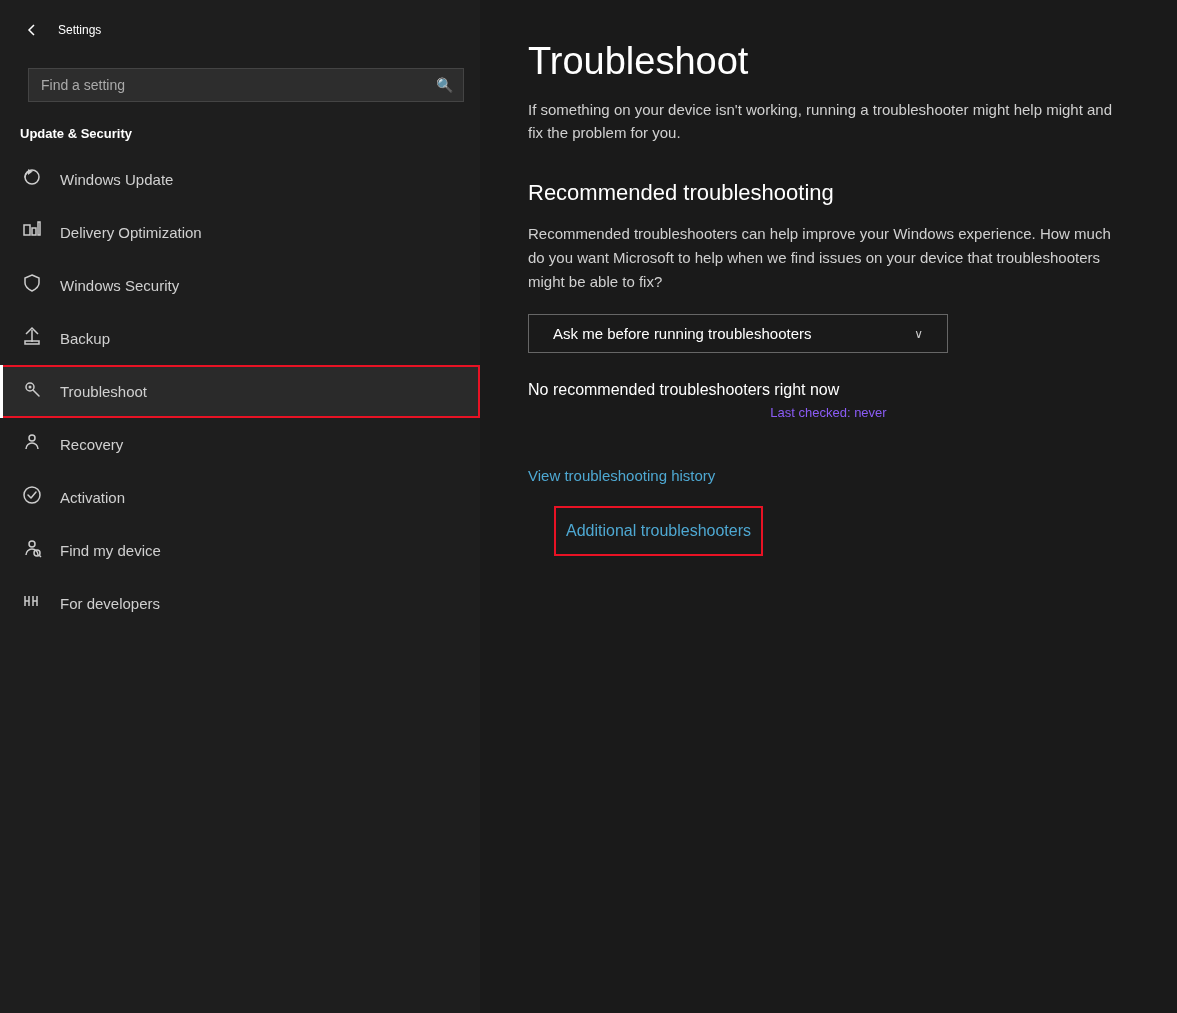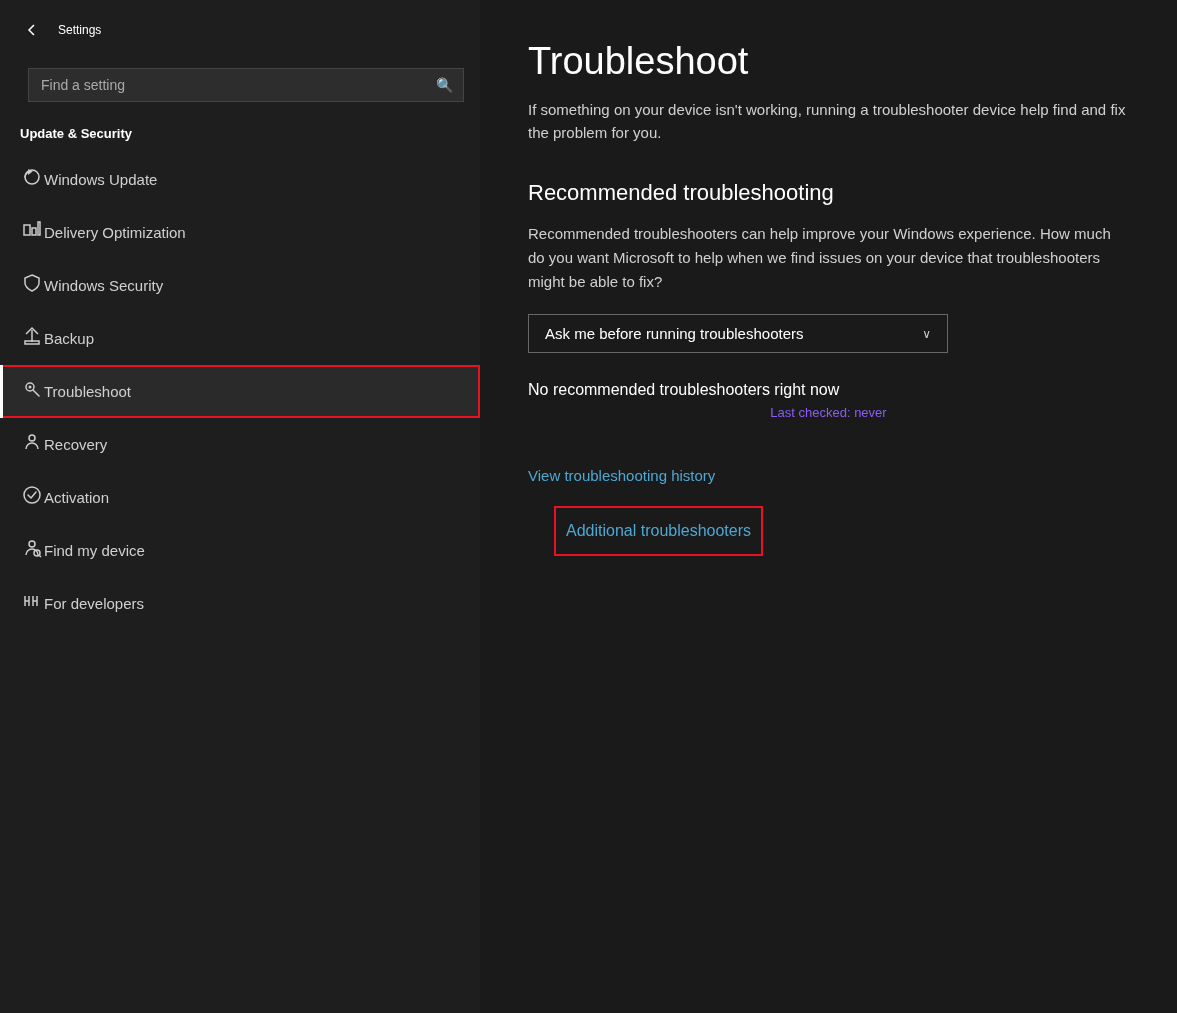--- a/index.html
+++ b/index.html
@@ -80,21 +80,21 @@
     .section-label {
       font-size: 13px;
       font-weight: 600;
       color: #ffffff;
       padding: 8px 20px 12px 20px;
     }
 
     .nav-item {
       display: flex;
       align-items: center;
-      gap: 0;
+      gap: 16px;
       padding: 14px 20px;
       cursor: pointer;
       font-size: 15px;
       color: #d0d0d0;
       position: relative;
     }
 
     .nav-item.active {
       background: #2a2a2a;
     }
@@ -162,21 +162,21 @@
       max-width: 640px;
     }
 
     .dropdown-select {
       display: flex;
       align-items: center;
       justify-content: space-between;
       background: transparent;
       border: 1px solid #666;
       color: #ffffff;
-      padding: 10px 16px;
+      padding: 10px 24px;
       font-size: 15px;
       cursor: pointer;
       width: 420px;
       margin-bottom: 28px;
     }
 
     .dropdown-select .chevron {
       font-size: 12px;
       color: #ccc;
     }
@@ -321,21 +321,21 @@
             <line x1="3" y1="10" x2="7" y2="10"></line>
             <line x1="11" y1="10" x2="15" y2="10"></line>
           </svg></span>
     <span class="nav-item-label">For developers</span>
   </div>
     </nav>
 </div>
 
 <div class="main-content">
   <h1 class="page-title">Troubleshoot</h1>
-  <p class="page-description">If something on your device isn't working, running a troubleshooter device help find and fix the problem for you.</p>
+  <p class="page-description">If something on your device isn't working, running a troubleshooter might help might and fix the problem for you.</p>
 
   <h2 class="section-heading">Recommended troubleshooting</h2>
   <p class="section-description">Recommended troubleshooters can help improve your Windows experience. How much do you want Microsoft to help when we find issues on your device that troubleshooters might be able to fix?</p>
 
   <div class="dropdown-select">
     <span>Ask me before running troubleshooters</span>
     <span class="chevron">∨</span>
   </div>
 
   <p class="no-troubleshooters">No recommended troubleshooters right now</p>

